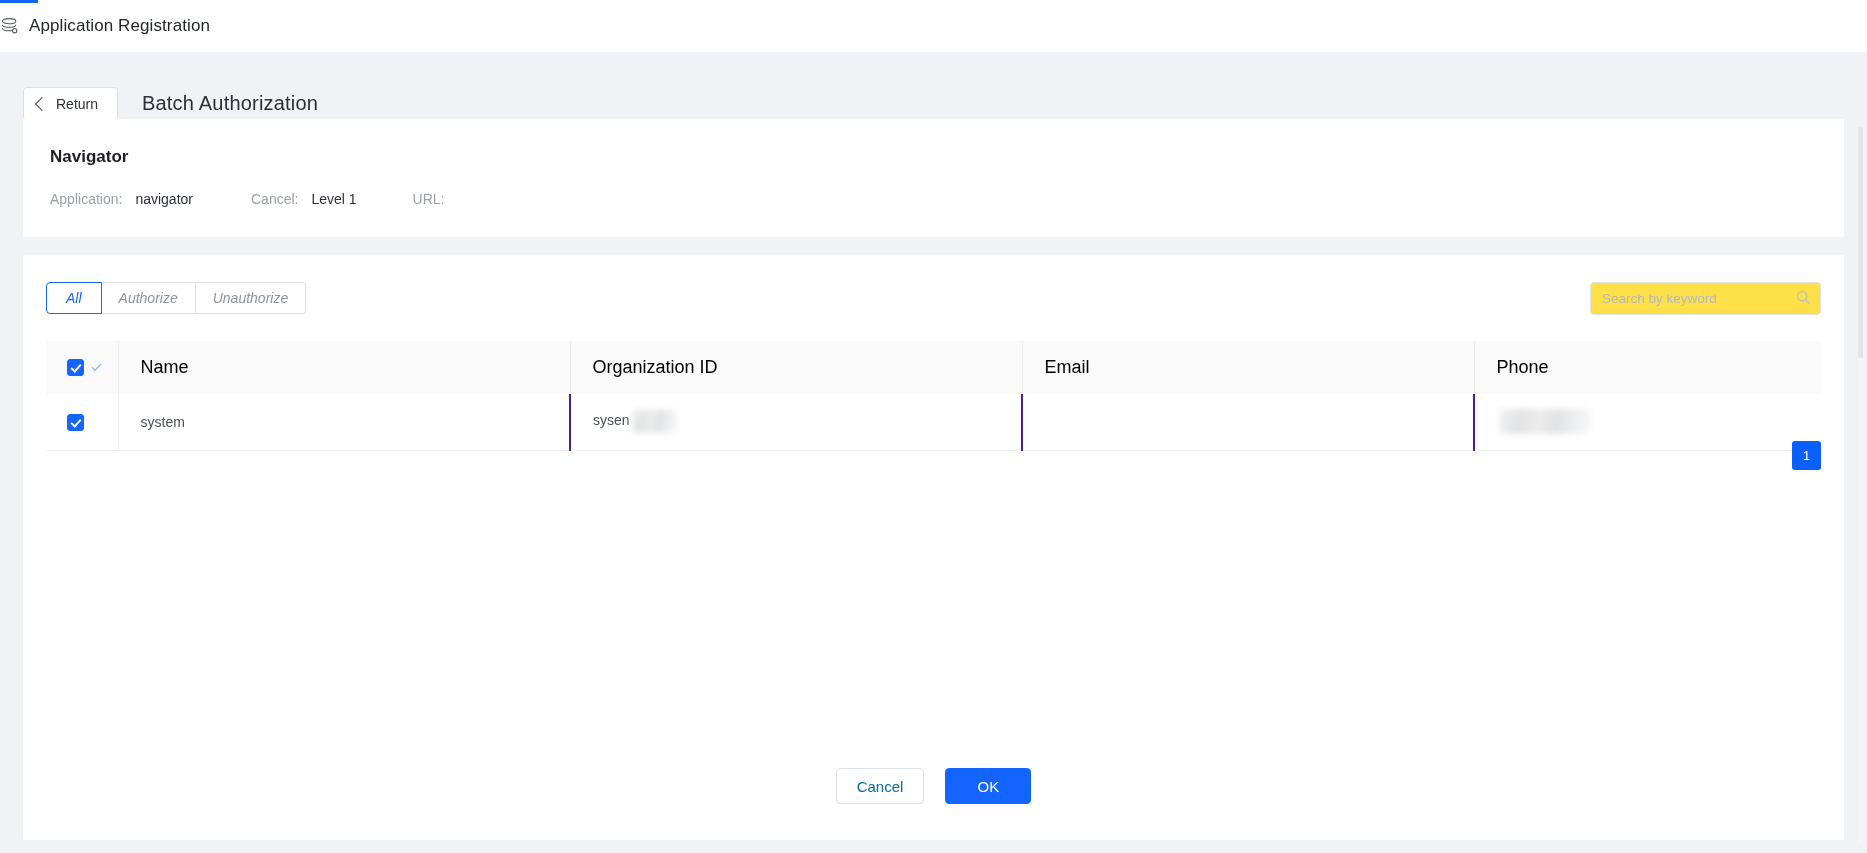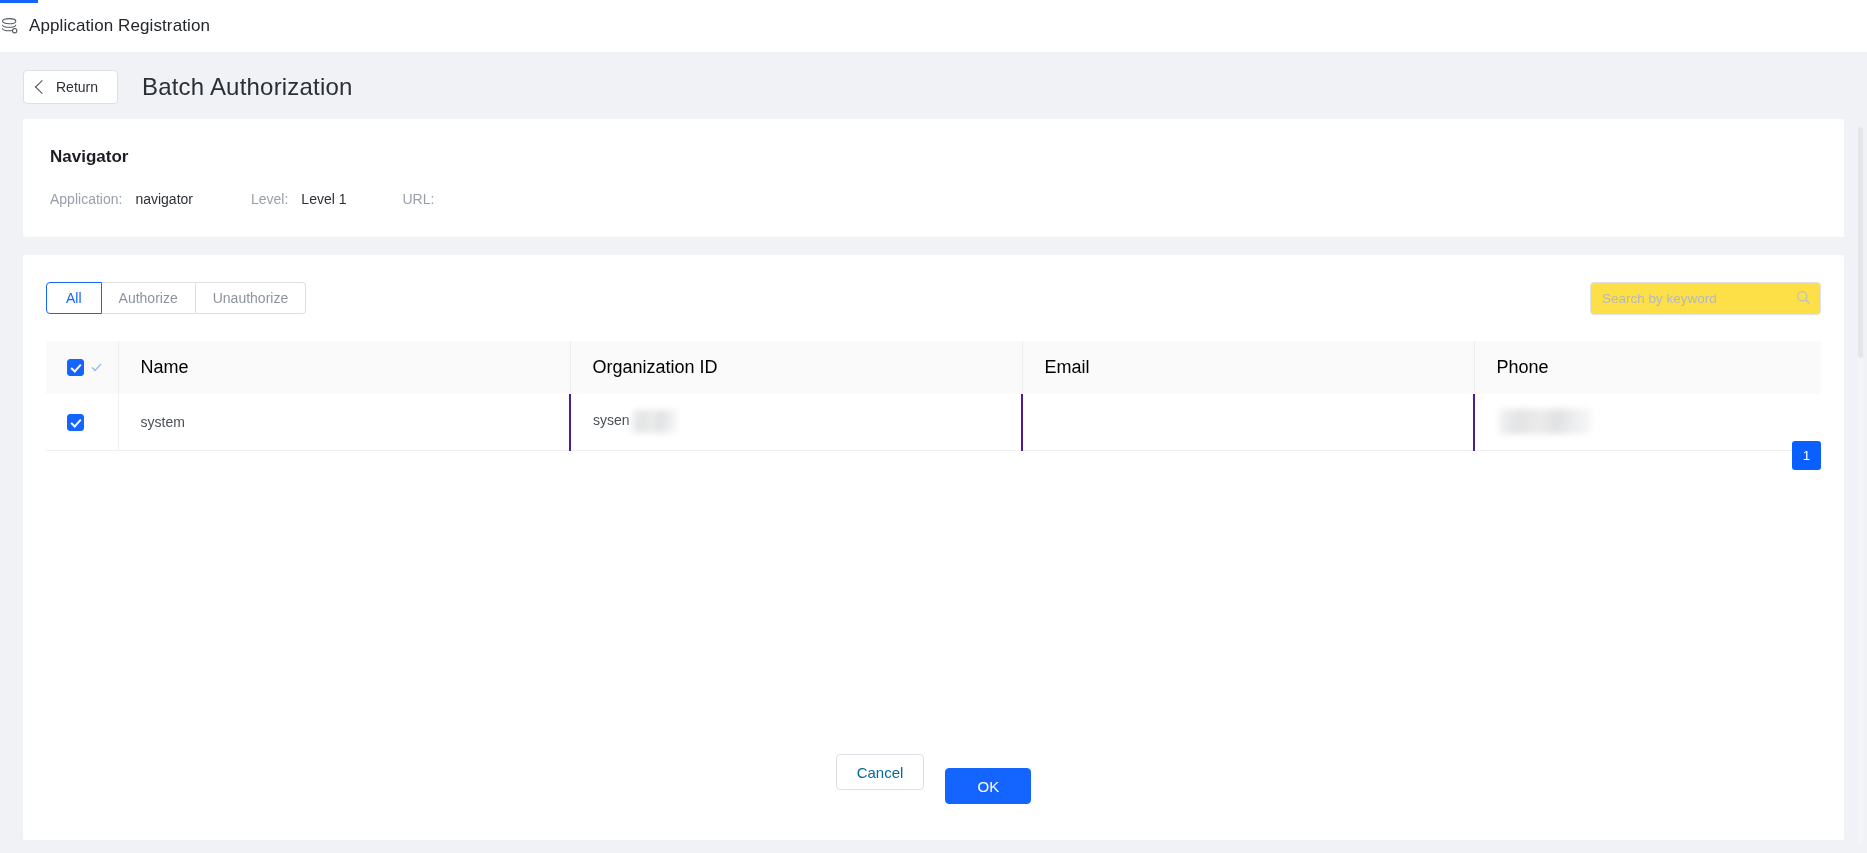--- a/index.html
+++ b/index.html
@@ -55,21 +55,21 @@
   }
   .app-title {
     font-size: 17px;
     color: #23262b;
     letter-spacing: .1px;
   }
 
   
   .sub-header {
     position: absolute;
-    top: 54px; left: 0;
+    top: 71px; left: 0;
     width: 1867px;
     height: 65px;
     background: #f0f2f5;
     display: flex;
     align-items: center;
     padding-left: 23px;
   }
   .return-btn {
     height: 34px;
     min-width: 95px;
@@ -87,21 +87,21 @@
   .chev-left {
     width: 10px; height: 10px;
     border-left: 1.6px solid #4a4f57;
     border-bottom: 1.6px solid #4a4f57;
     transform: rotate(45deg);
     display: inline-block;
     margin-left: 2px;
   }
   .page-heading {
     margin-left: 24px;
-    font-size: 24px;
+    font-size: 20px;
     color: #2b2f36;
     letter-spacing: .2px;
   }
 
   
   .scroll-area {
     position: absolute;
     top: 119px; left: 0;
     width: 1867px;
     height: 734px;
@@ -153,21 +153,21 @@
   }
 
   .toolbar {
     display: flex;
     align-items: center;
     justify-content: space-between;
     height: 34px;
     margin-bottom: 26px;
   }
 
-  .seg-group { display: flex; }
+  .seg-group { display: flex; font-style: italic; }
   .seg-btn {
     height: 32px;
     padding: 0 17px;
     background: #ffffff;
     border: 1px solid #dcdfe6;
     border-left-width: 0;
     font-size: 14px;
     color: #8d939d;
     cursor: pointer;
     display: flex;
@@ -340,21 +340,20 @@
   }
   .btn-default {
     background: #ffffff;
     border: 1px solid #dcdfe6;
     color: #0369a1;
   }
   .btn-primary {
     background: #1464ff;
     border: 1px solid #1464ff;
     color: #ffffff;
-    margin-top: 14px;
   }
 
   
   .vscroll {
     position: absolute;
     top: 119px; right: 0;
     width: 13px;
     height: 734px;
     background: #f0f2f5;
   }
@@ -407,21 +406,21 @@
 
     <div class="card info-card">
       <div class="info-title">Navigator</div>
       <div class="info-row">
         <div class="info-field">
           <span class="info-label">Application:</span>
           <span class="info-value">navigator</span>
         </div>
         <div class="gap-1"></div>
         <div class="info-field">
-          <span class="info-label">Level:</span>
+          <span class="info-label">Cancel:</span>
           <span class="info-value">Level 1</span>
         </div>
         <div class="gap-2"></div>
         <div class="info-field">
           <span class="info-label">URL:</span>
           <span class="info-value"></span>
         </div>
       </div>
     </div>
 

